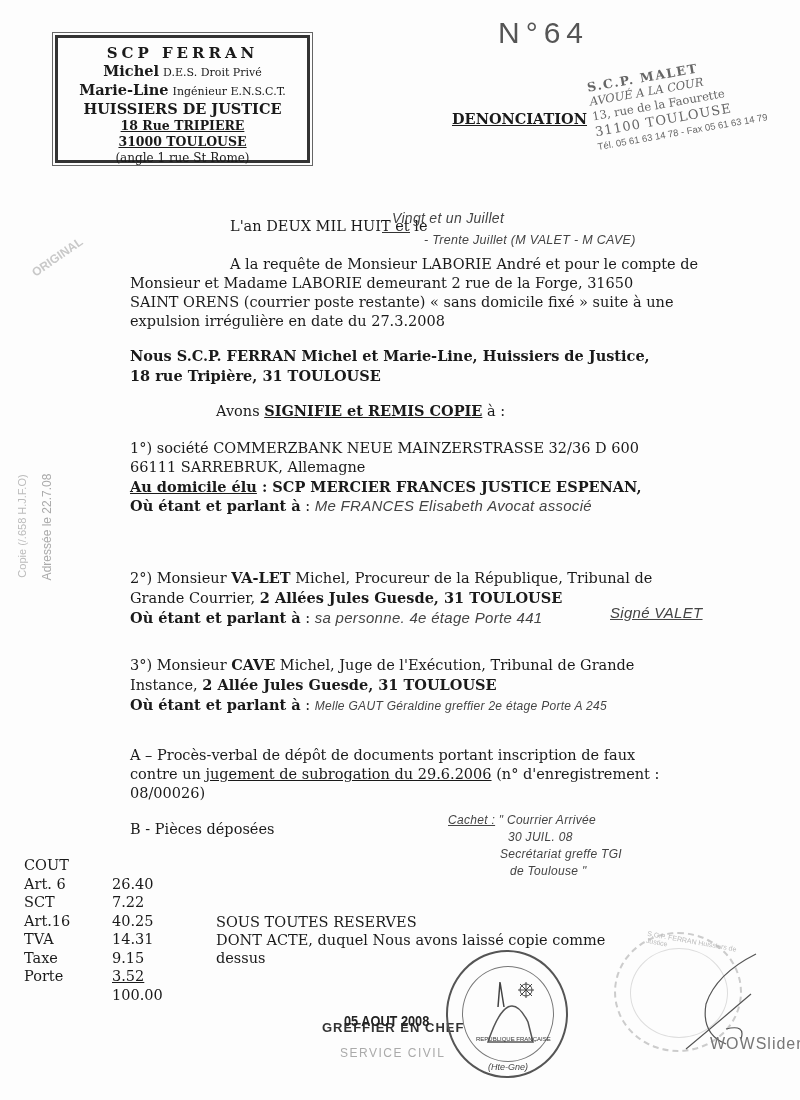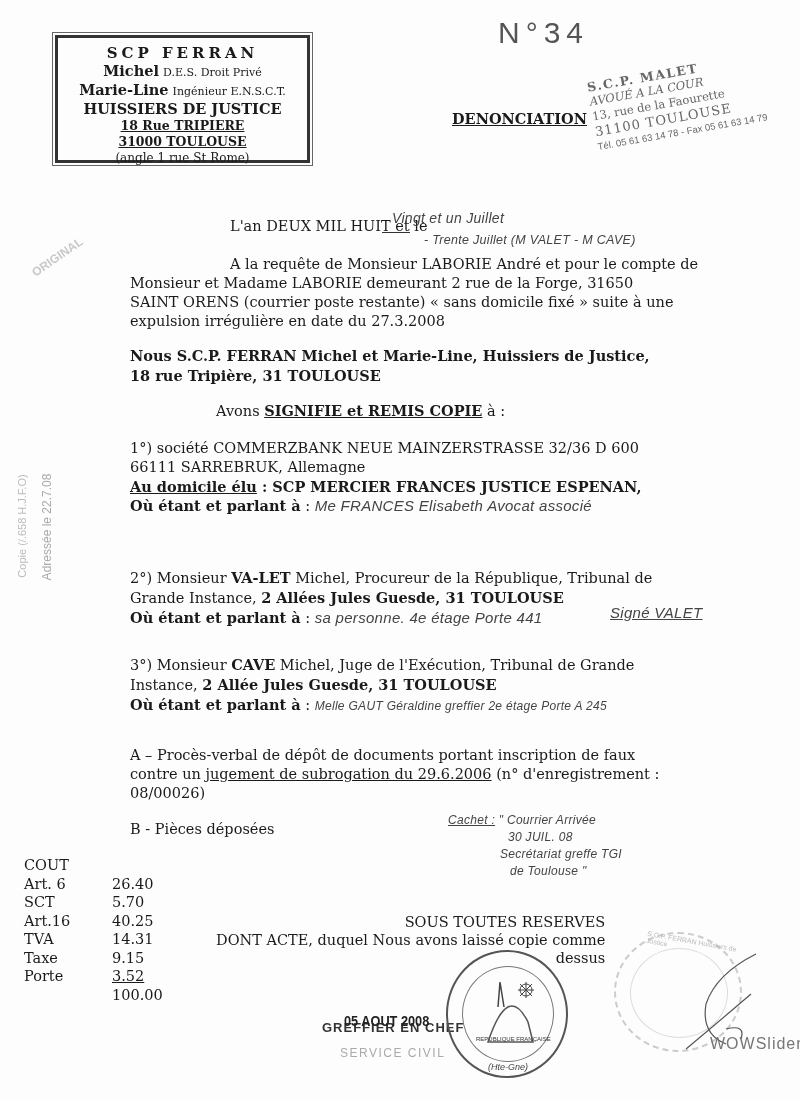--- a/index.html
+++ b/index.html
@@ -60,21 +60,21 @@
 <div class="abs header-box">
   <div class="l1">SCP FERRAN</div>
   <div class="l2"><b>Michel</b> <span>D.E.S. Droit Privé</span></div>
   <div class="l2"><b>Marie-Line</b> <span>Ingénieur E.N.S.C.T.</span></div>
   <div class="l3">HUISSIERS DE JUSTICE</div>
   <div class="l4">18 Rue TRIPIERE</div>
   <div class="l4">31000 TOULOUSE</div>
   <div class="l5">(angle 1 rue St Rome)</div>
 </div>
 
-<div class="abs num-label">N°34</div>
+<div class="abs num-label">N°64</div>
 <div class="abs denonciation">DENONCIATION</div>
 
 <div class="abs malet-stamp">
   <div class="m1">S.C.P. MALET</div>
   <div class="m2">AVOUÉ A LA COUR</div>
   <div class="m3">13, rue de la Faourette</div>
   <div class="m4">31100 TOULOUSE</div>
   <div class="m5">Tél. 05 61 63 14 78 - Fax 05 61 63 14 79</div>
 </div>
 
@@ -111,21 +111,21 @@
 
 <div class="abs serif" style="left:130px;top:439px;">
   <div>1°) société COMMERZBANK NEUE MAINZERSTRASSE 32/36 D 600</div>
   <div>66111 SARREBRUK, Allemagne</div>
   <div class="bold"><span class="ul">Au domicile élu</span> <span>: SCP MERCIER FRANCES JUSTICE ESPENAN,</span></div>
   <div><span class="bold">Où étant et parlant à</span> : <span class="hand">Me FRANCES Elisabeth Avocat associé</span></div>
 </div>
 
 <div class="abs serif" style="left:130px;top:568px;">
   <div><span>2°) Monsieur</span> <span class="bold">VA-LET</span> <span>Michel, Procureur de la République, Tribunal de</span></div>
-  <div><span>Grande Instance,</span> <span class="bold">2 Allées Jules Guesde, 31 TOULOUSE</span></div>
+  <div><span>Grande Courrier,</span> <span class="bold">2 Allées Jules Guesde, 31 TOULOUSE</span></div>
   <div><span class="bold">Où étant et parlant à</span> : <span class="hand">sa personne. 4e étage Porte 441</span></div>
 </div>
 <div class="abs hand" style="left:610px;top:604px;text-decoration:underline;">Signé VALET</div>
 
 <div class="abs serif" style="left:130px;top:655px;">
   <div><span>3°) Monsieur</span> <span class="bold">CAVE</span> <span>Michel, Juge de l'Exécution, Tribunal de Grande</span></div>
   <div><span>Instance,</span> <span class="bold">2 Allée Jules Guesde, 31 TOULOUSE</span></div>
   <div><span class="bold">Où étant et parlant à</span> : <span class="hand" style="font-size:12px;">Melle GAUT Géraldine greffier 2e étage Porte A 245</span></div>
 </div>
 
@@ -146,21 +146,21 @@
 <div class="abs serif cost-table">
   <div class="cost-row">
       <span class="lab">COUT</span>
     </div>
   <div class="cost-row">
       <span class="lab">Art. 6</span>
       <span class="val">26.40</span>
     </div>
   <div class="cost-row">
       <span class="lab">SCT</span>
-      <span class="val">5.70</span>
+      <span class="val">7.22</span>
     </div>
   <div class="cost-row">
       <span class="lab">Art.16</span>
       <span class="val">40.25</span>
     </div>
   <div class="cost-row">
       <span class="lab">TVA</span>
       <span class="val">14.31</span>
     </div>
   <div class="cost-row">
@@ -170,21 +170,21 @@
   <div class="cost-row">
       <span class="lab">Porte</span>
       <span class="val" style="text-decoration:underline;">3.52</span>
     </div>
   <div class="cost-row">
       <span class="lab"></span>
       <span class="val">100.00</span>
     </div>
 </div>
 
-<div class="abs serif" style="left:216px;top:913px;line-height:18px;text-align:right;">
+<div class="abs serif" style="left:216px;top:913px;line-height:18px;">
   <div>SOUS TOUTES RESERVES</div>
   <div>DONT ACTE, duquel Nous avons laissé copie comme</div>
   <div>dessus</div>
 </div>
 
 <div class="abs" style="left:322px;top:1020px;font-family:'Liberation Sans',sans-serif;font-weight:bold;font-size:13px;color:#333;letter-spacing:1px;">GREFFIER EN CHEF</div>
 <div class="abs" style="left:344px;top:1012px;font-family:'Liberation Sans',sans-serif;font-weight:bold;font-size:15px;color:#222;transform:scaleX(0.85);transform-origin:left;">05 AOUT 2008</div>
 <div class="abs" style="left:340px;top:1046px;font-family:'Liberation Sans',sans-serif;font-size:12px;color:#aaa;letter-spacing:1.5px;">SERVICE CIVIL</div>
 
 <div class="abs seal" style="left:446px;top:950px;width:122px;height:128px;">

